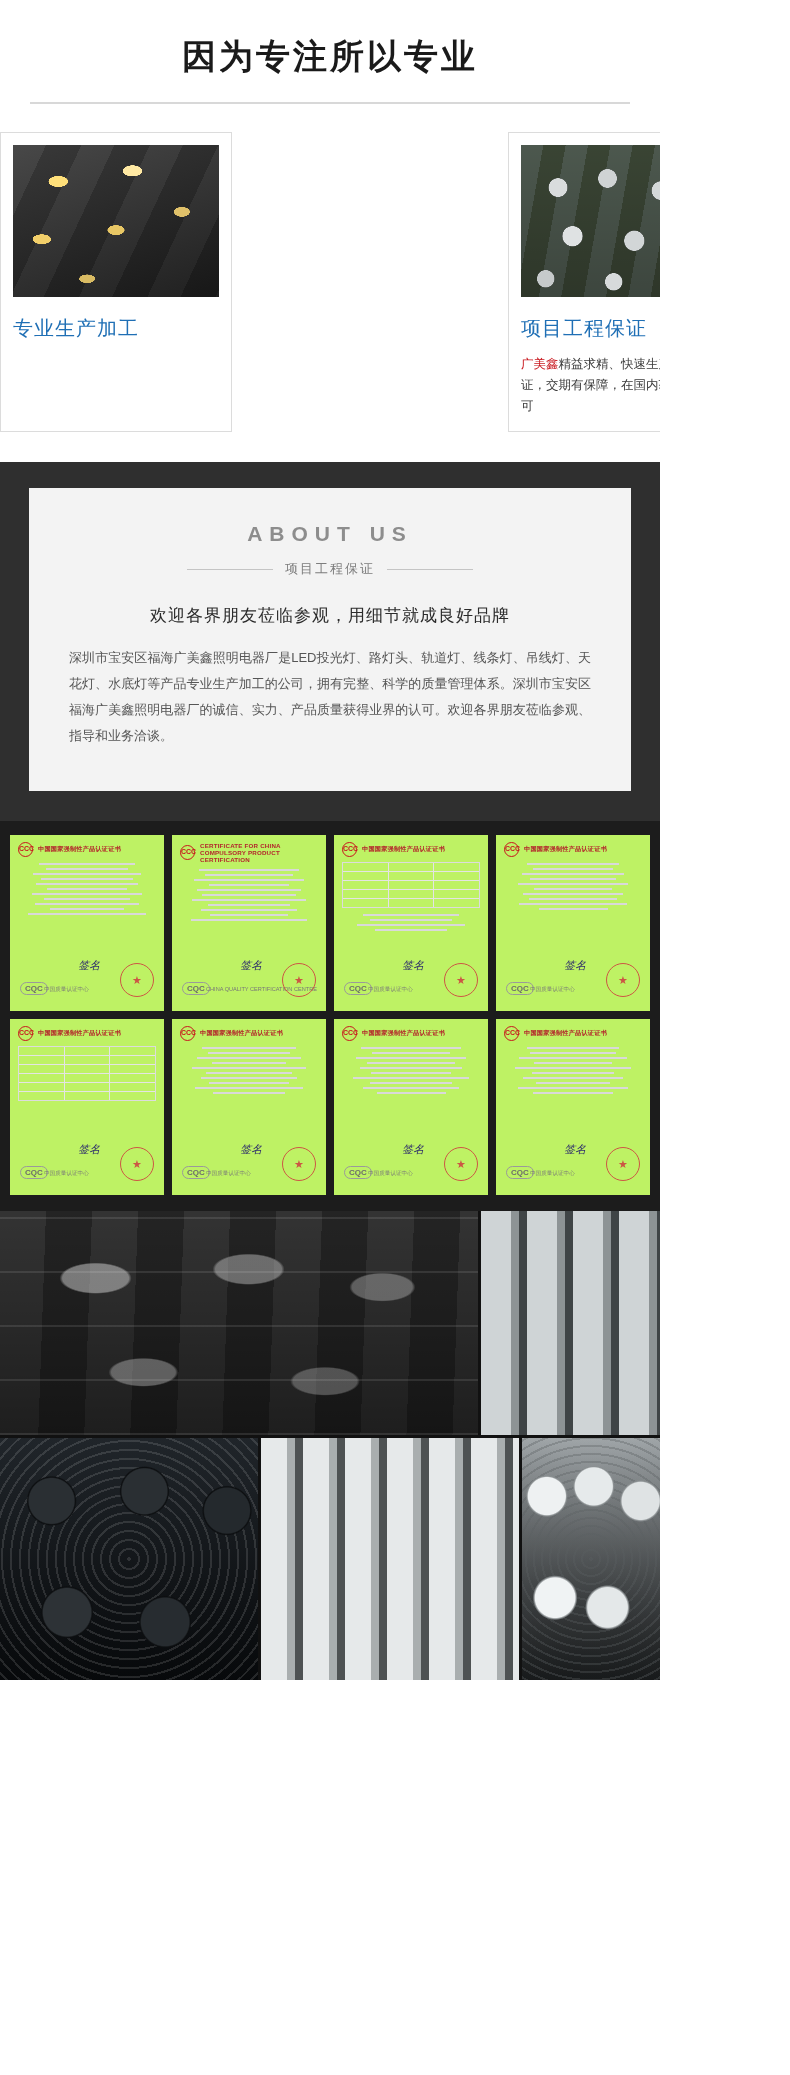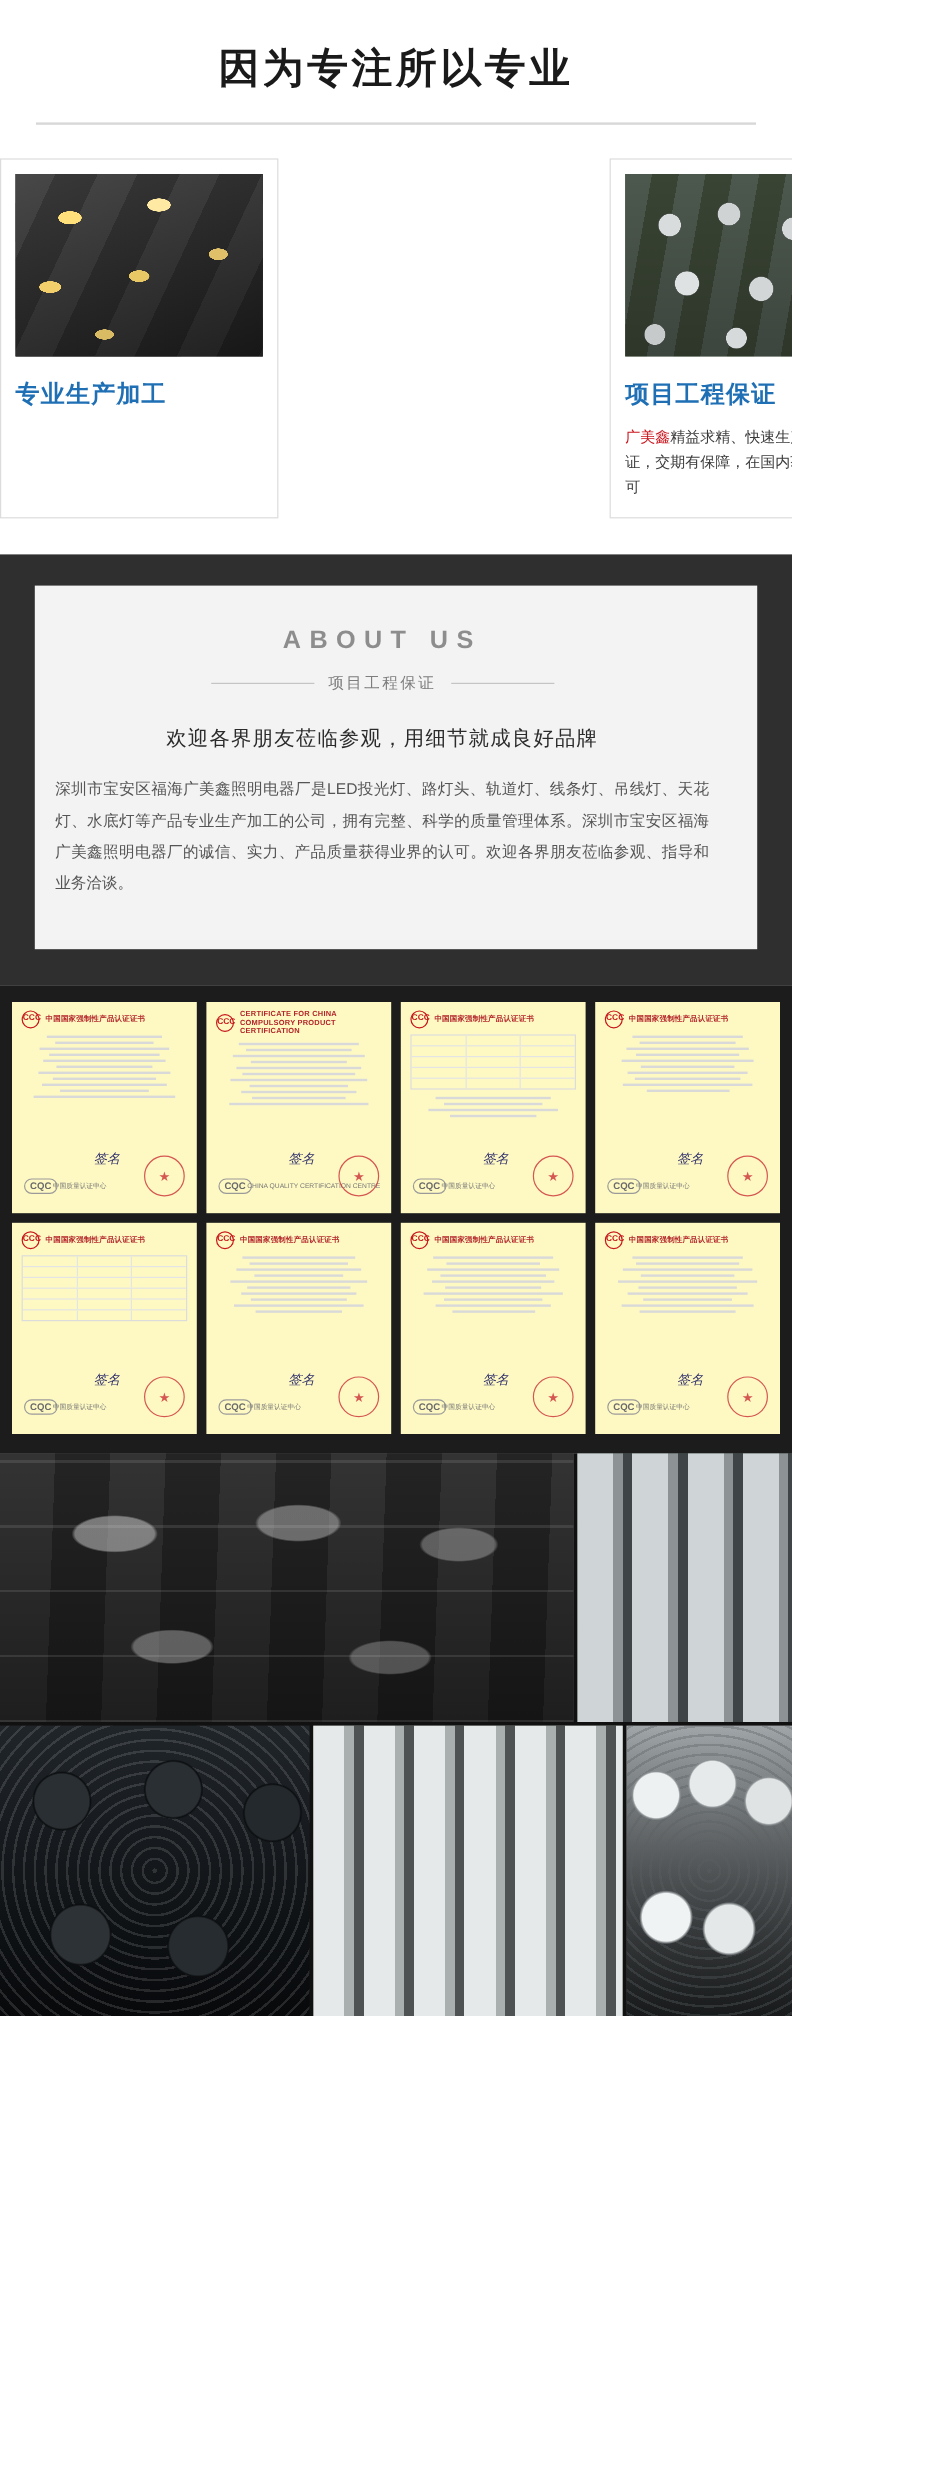--- a/index.html
+++ b/index.html
@@ -105,42 +105,42 @@
       radial-gradient(circle 14px at 55% 63%, #d2d6d7 0 70%, #6d7270 72%, transparent 76%),
       radial-gradient(circle 14px at 84% 58%, #cdd1d2 0 70%, #6d7270 72%, transparent 76%),
       radial-gradient(circle 12px at 12% 88%, #c6cacb 0 70%, #6d7270 72%, transparent 76%),
       radial-gradient(circle 12px at 45% 90%, #d7dadb 0 70%, #6d7270 72%, transparent 76%),
       radial-gradient(circle 12px at 75% 88%, #c2c6c7 0 70%, #6d7270 72%, transparent 76%),
       linear-gradient(180deg, rgba(0,0,0,.18), rgba(0,0,0,.35));
   }
   .card-title {
     margin-top: 18px;
     font-size: 20px;
-    font-weight: bold;
+    font-weight: normal;
     color: #1f6fb5;
     letter-spacing: 1px;
   }
   .card-body {
     margin-top: 12px;
     font-size: 12.5px;
     line-height: 21px;
     color: #3b3b3b;
   }
   .card-body .hl { color: #c8161d; }
 
   
   .sec-about {
     background: #2f2f2f;
     padding: 26px 0 30px 0;
   }
   .about-box {
     width: 602px;
     margin: 0 auto;
     background: #f3f3f3;
-    padding: 34px 40px 42px 17px;
+    padding: 34px 40px 42px 40px;
   }
   .about-en {
     text-align: center;
     font-size: 21px;
     letter-spacing: 7px;
     color: #8d8d8d;
     font-weight: bold;
   }
   .about-sub-wrap {
     display: flex;
@@ -170,21 +170,21 @@
   .sec-certs {
     background: #1c1c1c;
     padding: 14px 10px 16px 10px;
   }
   .cert-grid {
     display: grid;
     grid-template-columns: repeat(4, 1fr);
     gap: 8px;
   }
   .cert {
-    background: #fef9c3;
+    background: #bef264;
     height: 176px;
     position: relative;
     padding: 7px 8px;
     overflow: hidden;
   }
   .cert-head { display: flex; align-items: center; gap: 5px; }
   .ccc {
     width: 15px; height: 15px; border-radius: 50%;
     border: 1.4px solid #c8161d; color: #c8161d;
     font-size: 7px; line-height: 12px; text-align: center;

